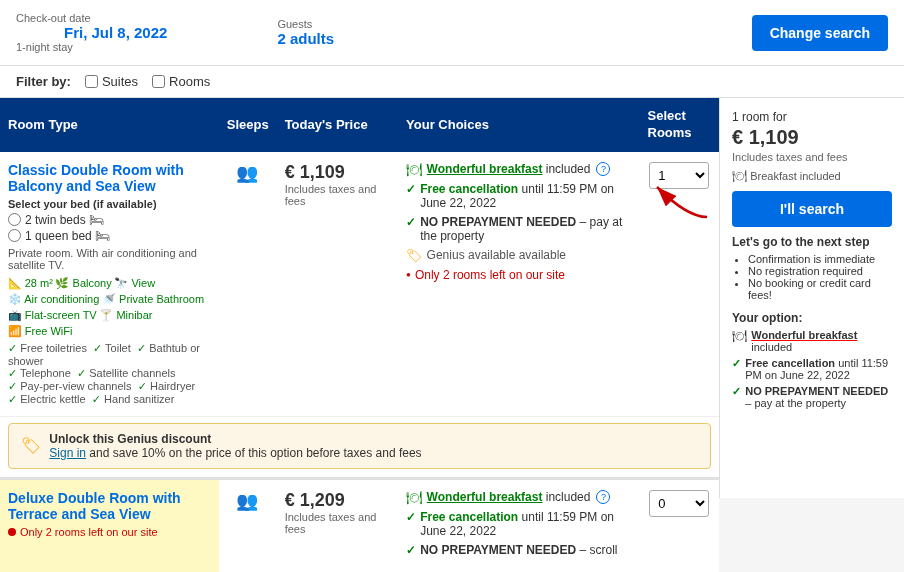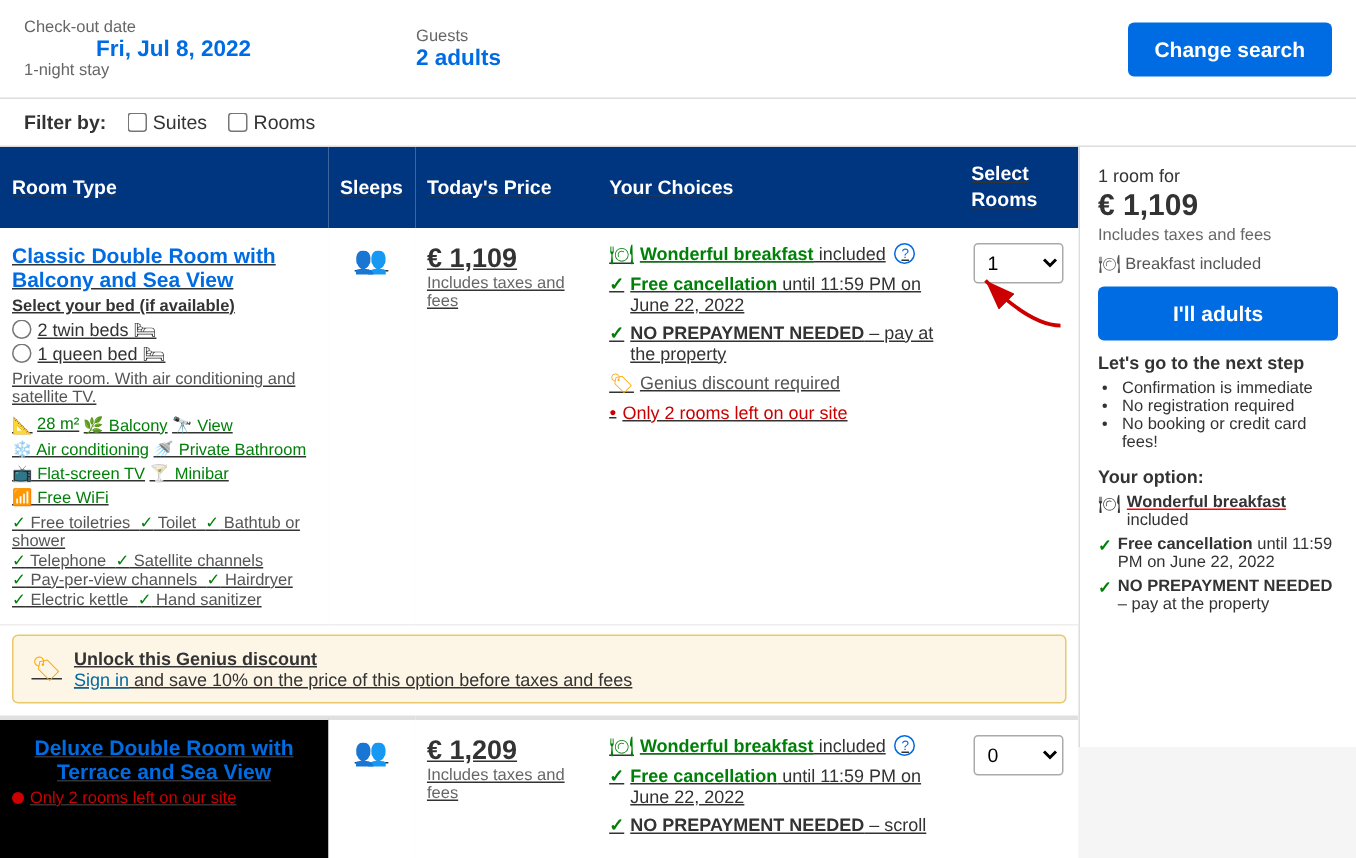--- a/index.html
+++ b/index.html
@@ -9,21 +9,21 @@
       background: #006ce4;
       color: #fff;
       border: none;
       border-radius: 4px;
       padding: 10px 18px;
       font-size: 14px;
       font-weight: bold;
       cursor: pointer;
     }
 
-    table { width: 100%; border-collapse: collapse; text-decoration: underline; }
+    table { width: 100%; border-collapse: collapse; }
 
     thead tr {
       background: #003580;
       color: #fff;
     }
     thead th {
       padding: 10px 8px;
       font-size: 13px;
       font-weight: bold;
       text-align: left;
@@ -121,21 +121,21 @@
             <div style="display:flex;align-items:flex-start;gap:4px;margin-bottom:5px;">
               <span style="color:#008009;font-weight:bold;">✓</span>
               <span><span style="color:#008009;font-weight:bold;">Free cancellation</span> until 11:59 PM on June 22, 2022</span>
             </div>
             <div style="display:flex;align-items:flex-start;gap:4px;margin-bottom:5px;">
               <span style="color:#008009;font-weight:bold;">✓</span>
               <span><span style="font-weight:bold;color:#333;">NO PREPAYMENT NEEDED</span> – pay at the property</span>
             </div>
             <div style="display:flex;align-items:center;gap:4px;margin-bottom:5px;">
               <span style="color:#ffa500;font-size:13px;">🏷</span>
-              <span style="color:#555;">Genius discount required</span>
+              <span style="color:#555;">Genius available available</span>
             </div>
             <div style="display:flex;align-items:center;gap:4px;color:#cc0000;">
               <span style="font-size:8px;">●</span>
               <span>Only 2 rooms left on our site</span>
             </div>
           </td>
           <td style="text-align:center;vertical-align:top;padding:10px 8px;background:#fff;border-bottom:1px solid #eee;position:relative;">
             <select style="width:60px;padding:4px;border:1px solid #aaa;border-radius:3px;font-size:13px;background:#fff;">
               <option>0</option>
               <option selected="">1</option>
@@ -163,21 +163,21 @@
               <span>
                 <strong>Unlock this Genius discount</strong><br>
                 <a href="#" style="color:#0369a1;text-decoration:underline;">Sign in</a>
                 <span> and save 10% on the price of this option before taxes and fees</span>
               </span>
             </div>
           </td>
         </tr>
 
         <tr style="border-top:3px solid #e0e0e0;">
-          <td style="vertical-align:top;padding:10px 8px;background:#000000;border-bottom:1px solid #eee;border-top:3px solid #e0e0e0;text-align:center;">
+          <td style="vertical-align:top;padding:10px 8px;background:#fef9c3;border-bottom:1px solid #eee;border-top:3px solid #e0e0e0;">
             <a href="#" style="color:#006ce4;text-decoration:none;font-weight:bold;font-size:14px;display:block;margin-bottom:4px;">Deluxe Double Room with Terrace and Sea View</a>
             <div style="color:#cc0000;font-size:11px;display:flex;align-items:center;gap:4px;margin-top:4px;">
               <span style="display:inline-block;width:8px;height:8px;background:#cc0000;border-radius:50%;"></span>
               Only 2 rooms left on our site
             </div>
           </td>
           <td style="text-align:center;vertical-align:top;padding:10px 8px;background:#fff;border-bottom:1px solid #eee;border-top:3px solid #e0e0e0;font-size:18px;">👥</td>
           <td style="vertical-align:top;padding:10px 8px;background:#fff;border-bottom:1px solid #eee;border-top:3px solid #e0e0e0;">
             <div style="font-size:18px;font-weight:bold;color:#333;">€ 1,209</div>
             <div style="font-size:11px;color:#666;">Includes taxes and fees</div>
@@ -213,21 +213,21 @@
   </div>
 
   <div style="width:185px;background:#fff;border-left:1px solid #ddd;padding:12px;font-size:12px;min-height:400px;">
     <div style="color:#333;font-size:12px;margin-bottom:2px;">1 room for</div>
     <div style="font-size:20px;font-weight:bold;color:#333;margin-bottom:2px;">€ 1,109</div>
     <div style="font-size:11px;color:#666;margin-bottom:6px;">Includes taxes and fees</div>
     <div style="font-size:11px;color:#555;margin-bottom:8px;display:flex;align-items:center;gap:3px;">
       <span style="font-size:12px;">🍽</span>
       <span>Breakfast included</span>
     </div>
-    <button style="background:#006ce4;color:#fff;border:none;border-radius:4px;padding:10px 12px;font-size:14px;font-weight:bold;width:100%;cursor:pointer;margin-bottom:8px;">I'll adults</button>
+    <button style="background:#006ce4;color:#fff;border:none;border-radius:4px;padding:10px 12px;font-size:14px;font-weight:bold;width:100%;cursor:pointer;margin-bottom:8px;">I'll search</button>
     <div style="font-weight:bold;font-size:12px;margin-bottom:4px;">Let's go to the next step</div>
     <ul style="list-style:disc;padding-left:16px;font-size:11px;color:#333;margin-bottom:10px;">
       <li>Confirmation is immediate</li>
       <li>No registration required</li>
       <li>No booking or credit card fees!</li>
     </ul>
     <div style="font-weight:bold;font-size:12px;margin-bottom:4px;">Your option:</div>
     <div style="display:flex;align-items:flex-start;gap:4px;font-size:11px;margin-bottom:4px;">
       <span style="font-size:12px;">🍽</span>
       <span><span style="text-decoration:underline;text-decoration-color:red;font-weight:bold;">Wonderful breakfast</span> included</span>

